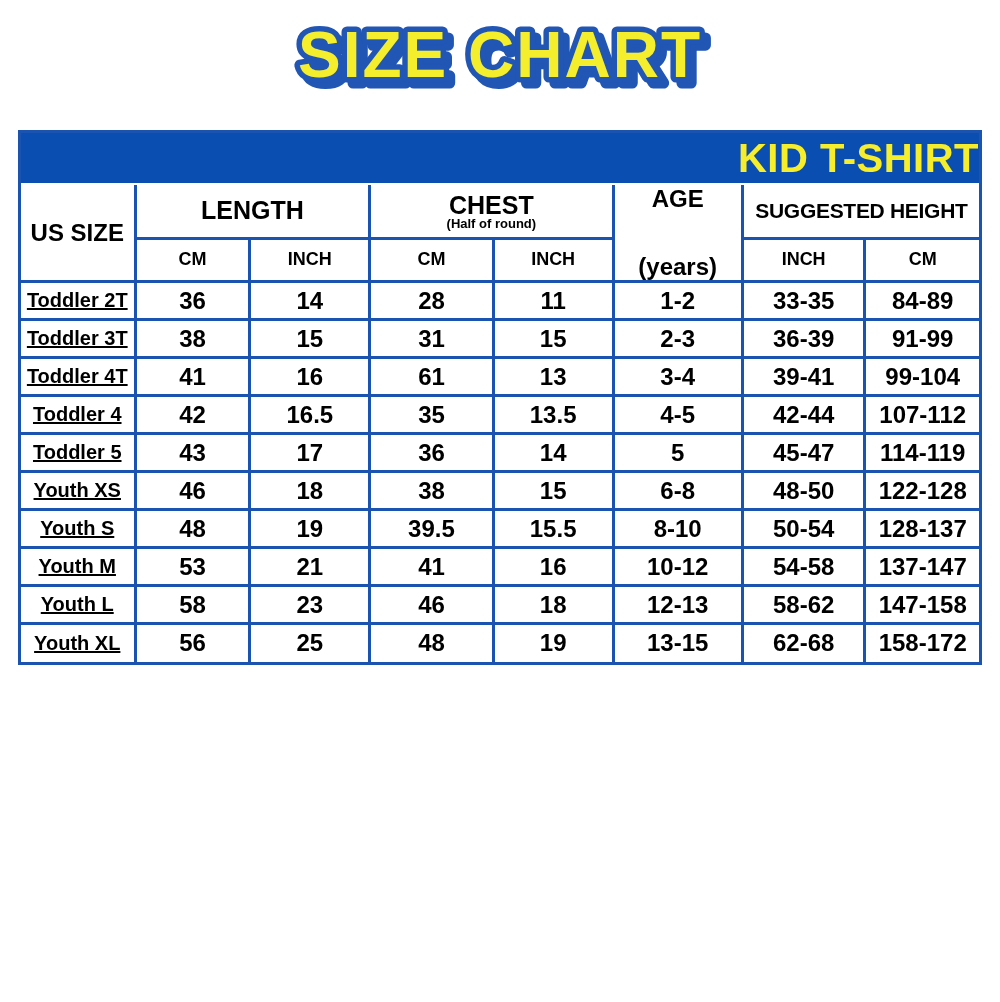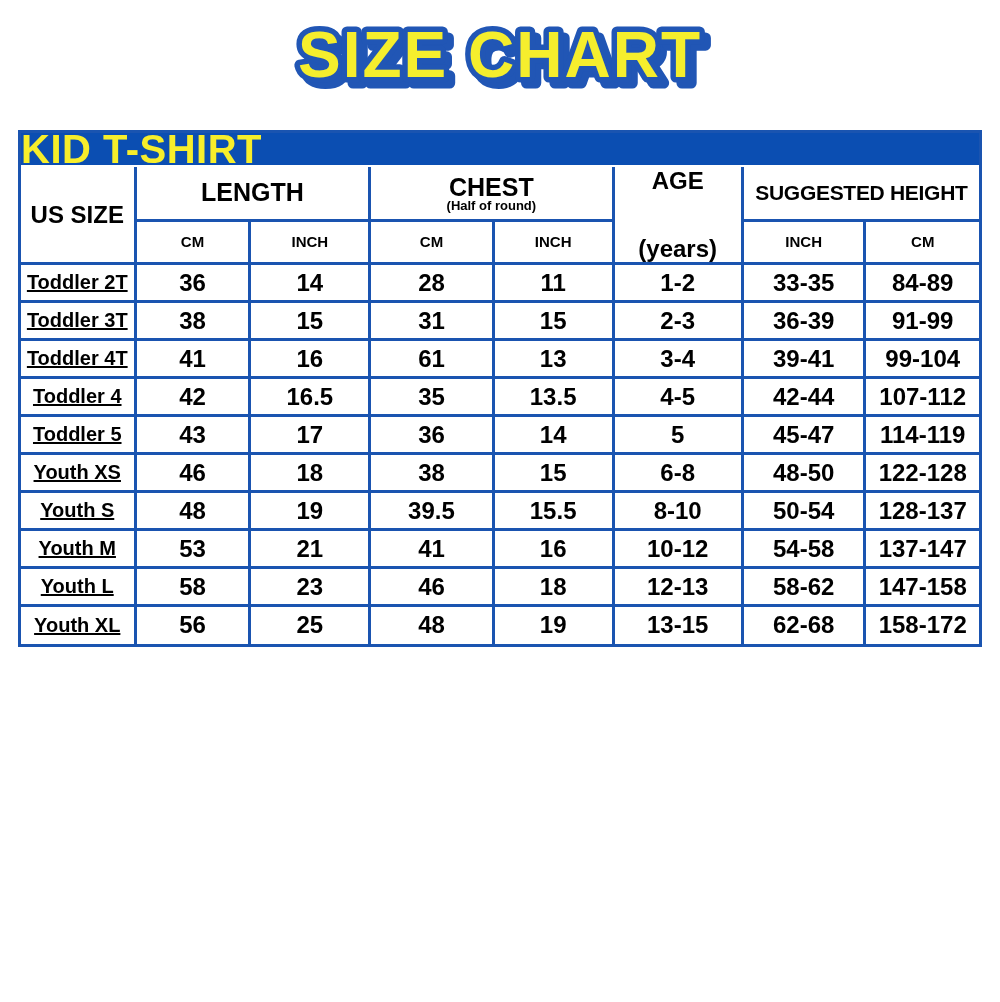--- a/index.html
+++ b/index.html
@@ -46,25 +46,25 @@
     stroke-linecap: round;
     paint-order: stroke fill;
   }
   .chart-card {
     margin-left: 18px;
     width: 964px;
     border: 3px solid var(--border-blue);
     background: #ffffff;
   }
   .band {
-    height: 32px;
+    height: 50px;
     background: var(--band-blue);
     display: flex;
     align-items: center;
-    justify-content: flex-start;
+    justify-content: flex-end;
     margin-bottom: 2px;
   }
   .band-title {
     color: var(--accent-yellow);
     font-size: 40px;
     font-weight: bold;
     letter-spacing: 0.5px;
   }
   table.size-table {
     width: 100%;
@@ -83,21 +83,21 @@
   }
   .size-table tr > *:first-child { border-left: 0; }
   .size-table tr > *:last-child  { border-right: 0; }
   .size-table tr.hrow1 > *       { border-top: 0; }
   .size-table tr:last-child > *  { border-bottom: 0; }
   tr.hrow1 { height: 44px; }
   tr.hrow2 { height: 36px; }
   tr.data-row { height: 38px; }
   th.group-head { font-size: 25px; margin-left: 16px; }
   th.us-size-head { font-size: 24px; margin-left: 16px; }
-  th.unit-head { font-size: 15px; text-align: center; }
+  th.unit-head { font-size: 18px; text-align: center; }
   th.sh-head { font-size: 21px; letter-spacing: -0.3px; }
   th.age-head { font-size: 24px; line-height: 1.15; }
   .chest-sub { display: block; font-size: 13px; line-height: 0.9; margin-top: -2px; }
   .age-sub { display: block; font-size: 24px; margin-top: 40px; }
   td.size-name { font-size: 20px; text-decoration: underline; }
   td.val { font-size: 24px; }
 </style>
 </head>
 <body>
 

